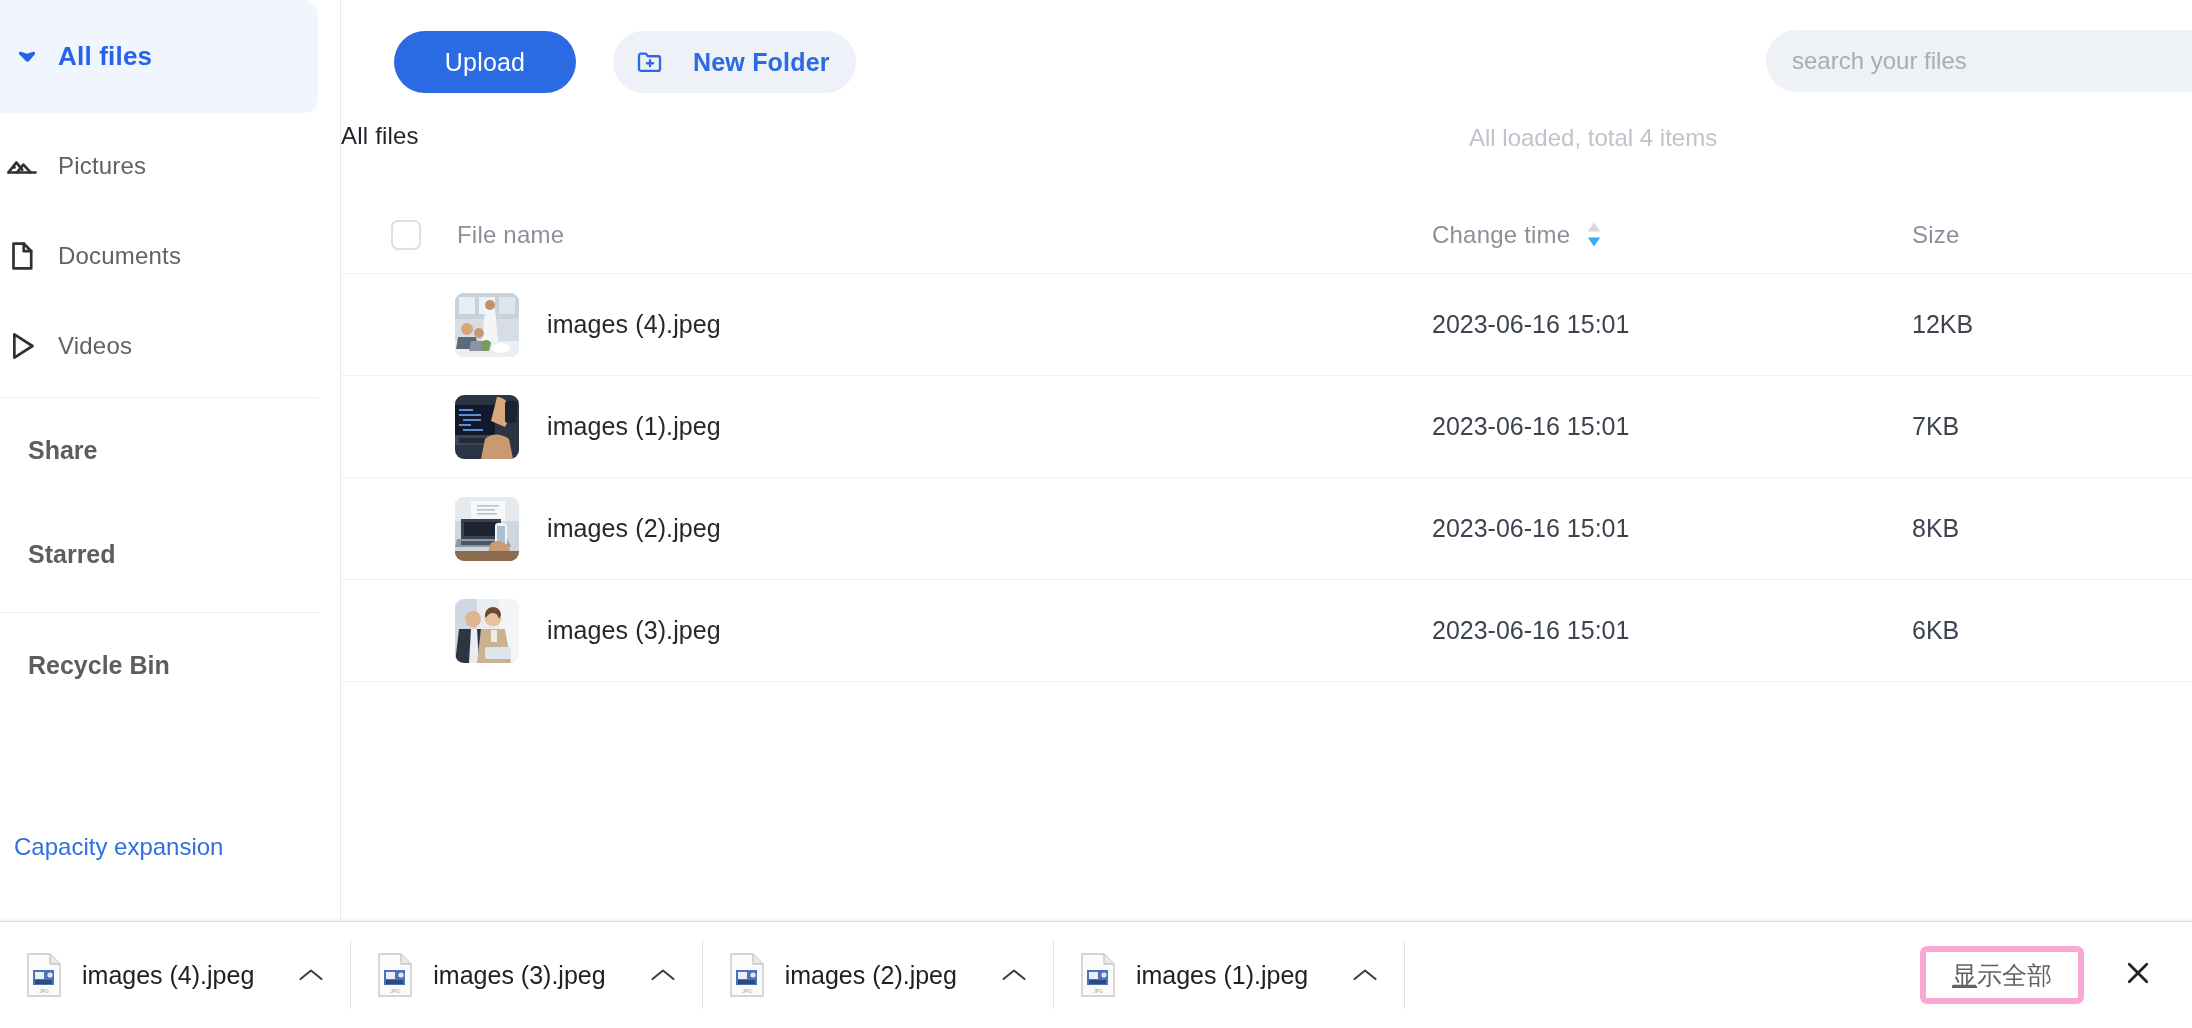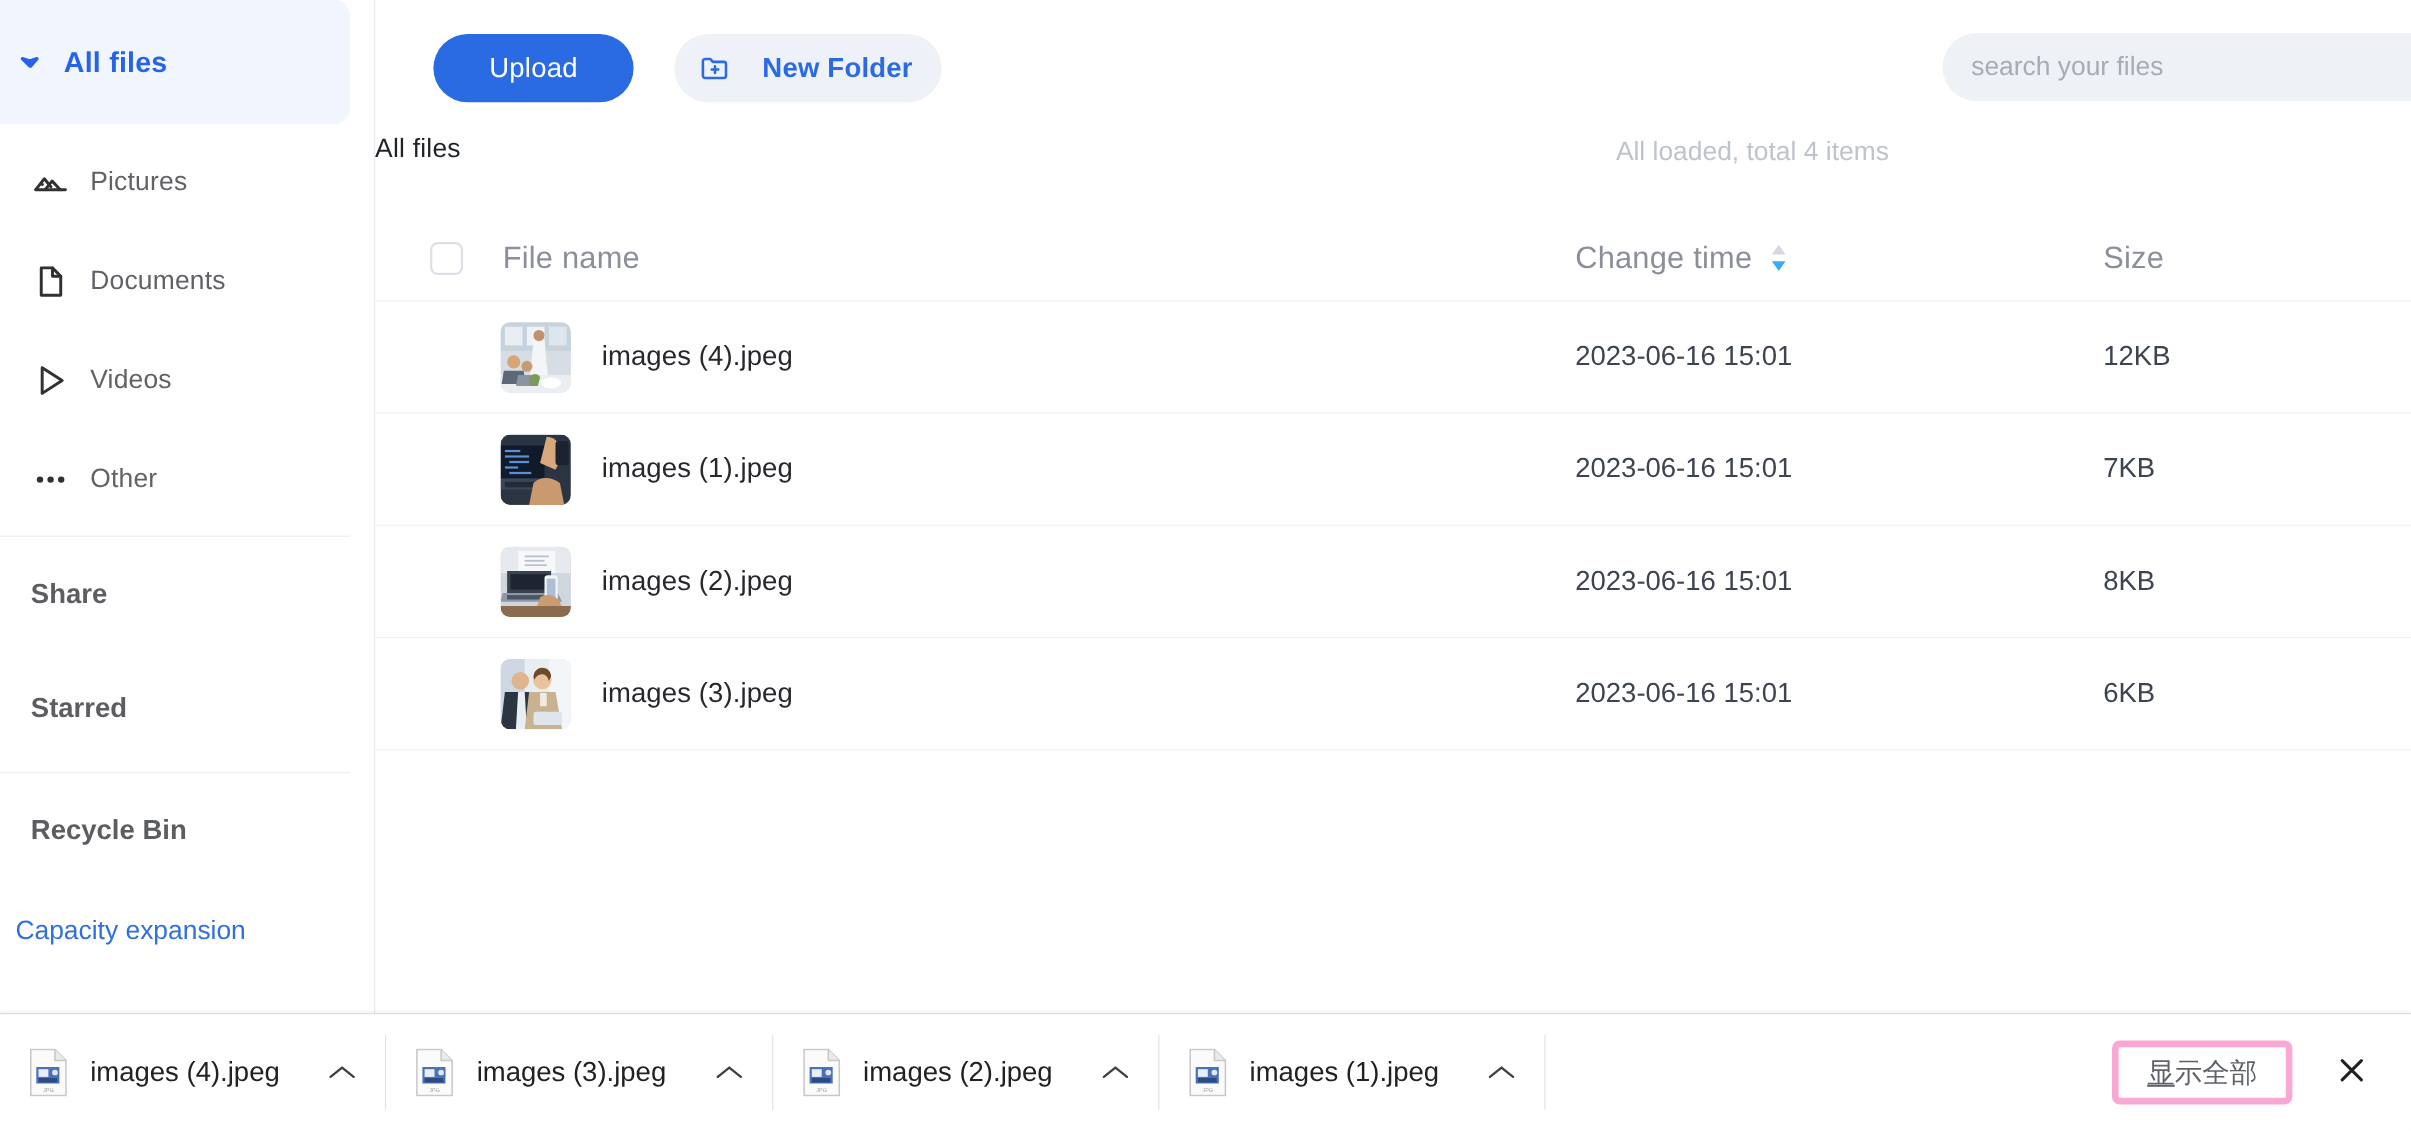--- a/index.html
+++ b/index.html
@@ -62,21 +62,20 @@
     font-weight: 700;
     color: #2563eb;
     letter-spacing: .2px;
   }
 
   .nav-list { padding-top: 8px; }
   .nav-item {
     height: 90px;
     display: flex;
     align-items: center;
-    padding-left: 24px;
     cursor: pointer;
   }
   .nav-ico {
     width: 44px; height: 44px;
     display: flex; align-items: center; justify-content: center;
     margin-right: 14px;
     flex: none;
   }
   .nav-ico svg { display: block; }
   .nav-label {
@@ -259,21 +258,21 @@
   .thumb svg { display:block; width: 100%; height: 100%; }
 
   .fname {
     font-size: 25px;
     color: #26282c;
     letter-spacing: .1px;
     white-space: nowrap;
   }
 
   .hdr-text {
-    font-size: 28px;
+    font-size: 24px;
     color: #8b8f99;
     letter-spacing: .2px;
     white-space: nowrap;
   }
   .c-name .hdr-text { padding-left: 2px; }
 
   .c-time {
     width: 480px;
     flex: none;
     display: flex;
@@ -416,30 +415,20 @@
         <div class="nav-item">
           <span class="nav-ico">
             <svg width="34" height="34" viewBox="0 0 24 24" fill="none" stroke="#303133" stroke-width="1.9" stroke-linecap="round" stroke-linejoin="round">
               <path d="M6.6 3.8 19.4 12 6.6 20.2z"></path>
             </svg>
           </span>
           <span class="nav-label">Videos</span>
         </div>
 
 
-        <div class="nav-item">
-          <span class="nav-ico">
-            <svg width="34" height="34" viewBox="0 0 24 24">
-              <circle cx="5.2" cy="12" r="2.05" fill="#303133"></circle>
-              <circle cx="12" cy="12" r="2.05" fill="#303133"></circle>
-              <circle cx="18.8" cy="12" r="2.05" fill="#303133"></circle>
-            </svg>
-          </span>
-          <span class="nav-label">Other</span>
-        </div>
       </div>
 
       <div class="side-div"></div>
 
       <div class="group-item">
         <span class="group-label">Share</span>
       </div>
       <div class="group-item">
         <span class="group-label">Starred</span>
       </div>

